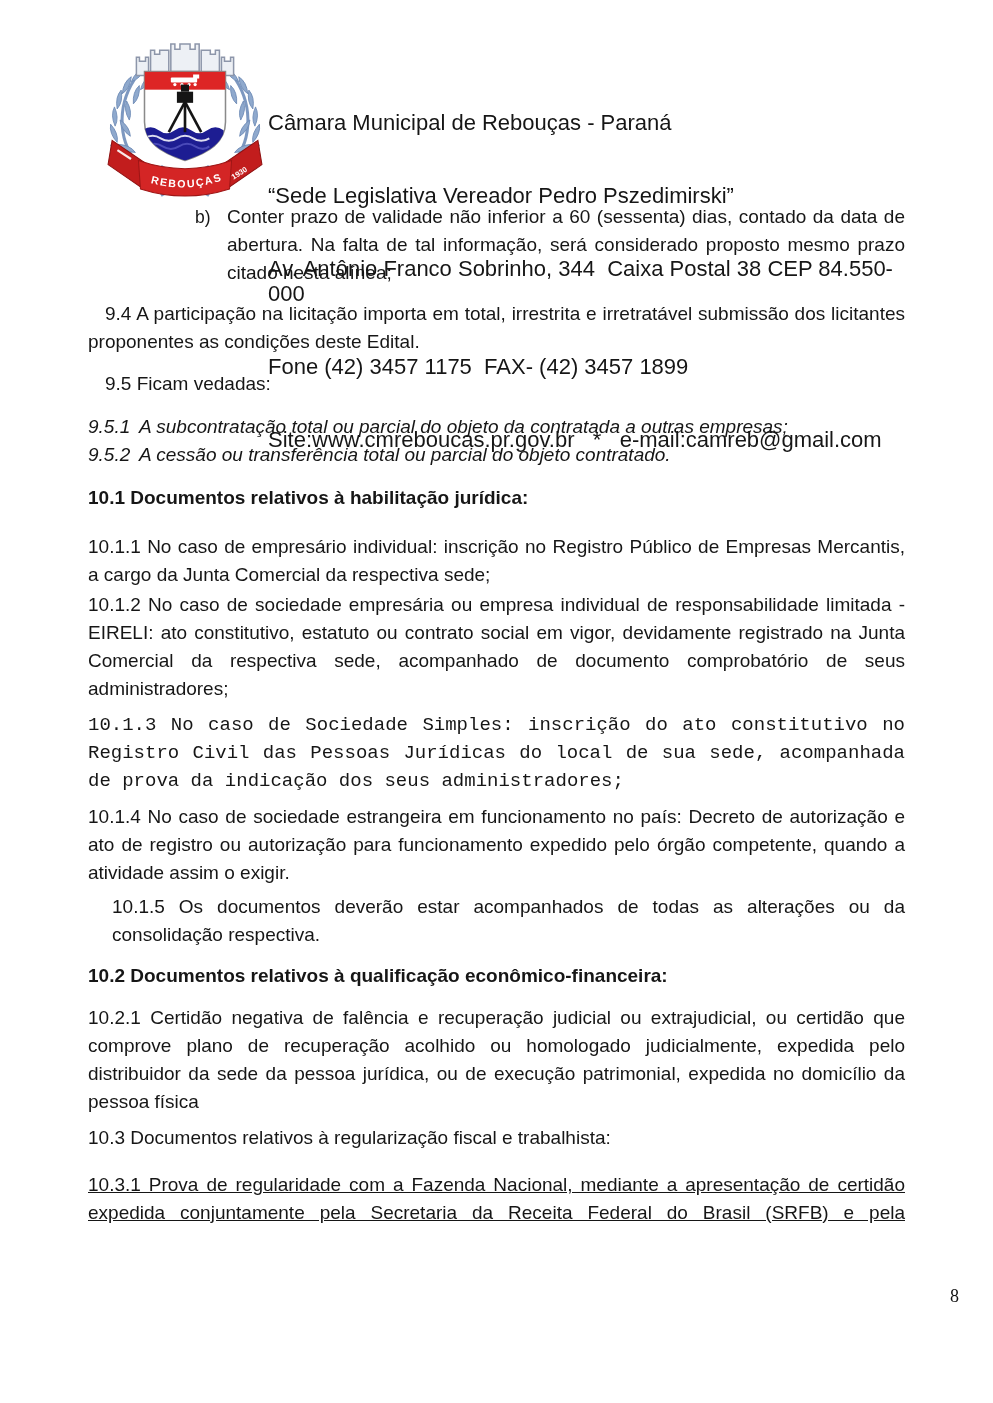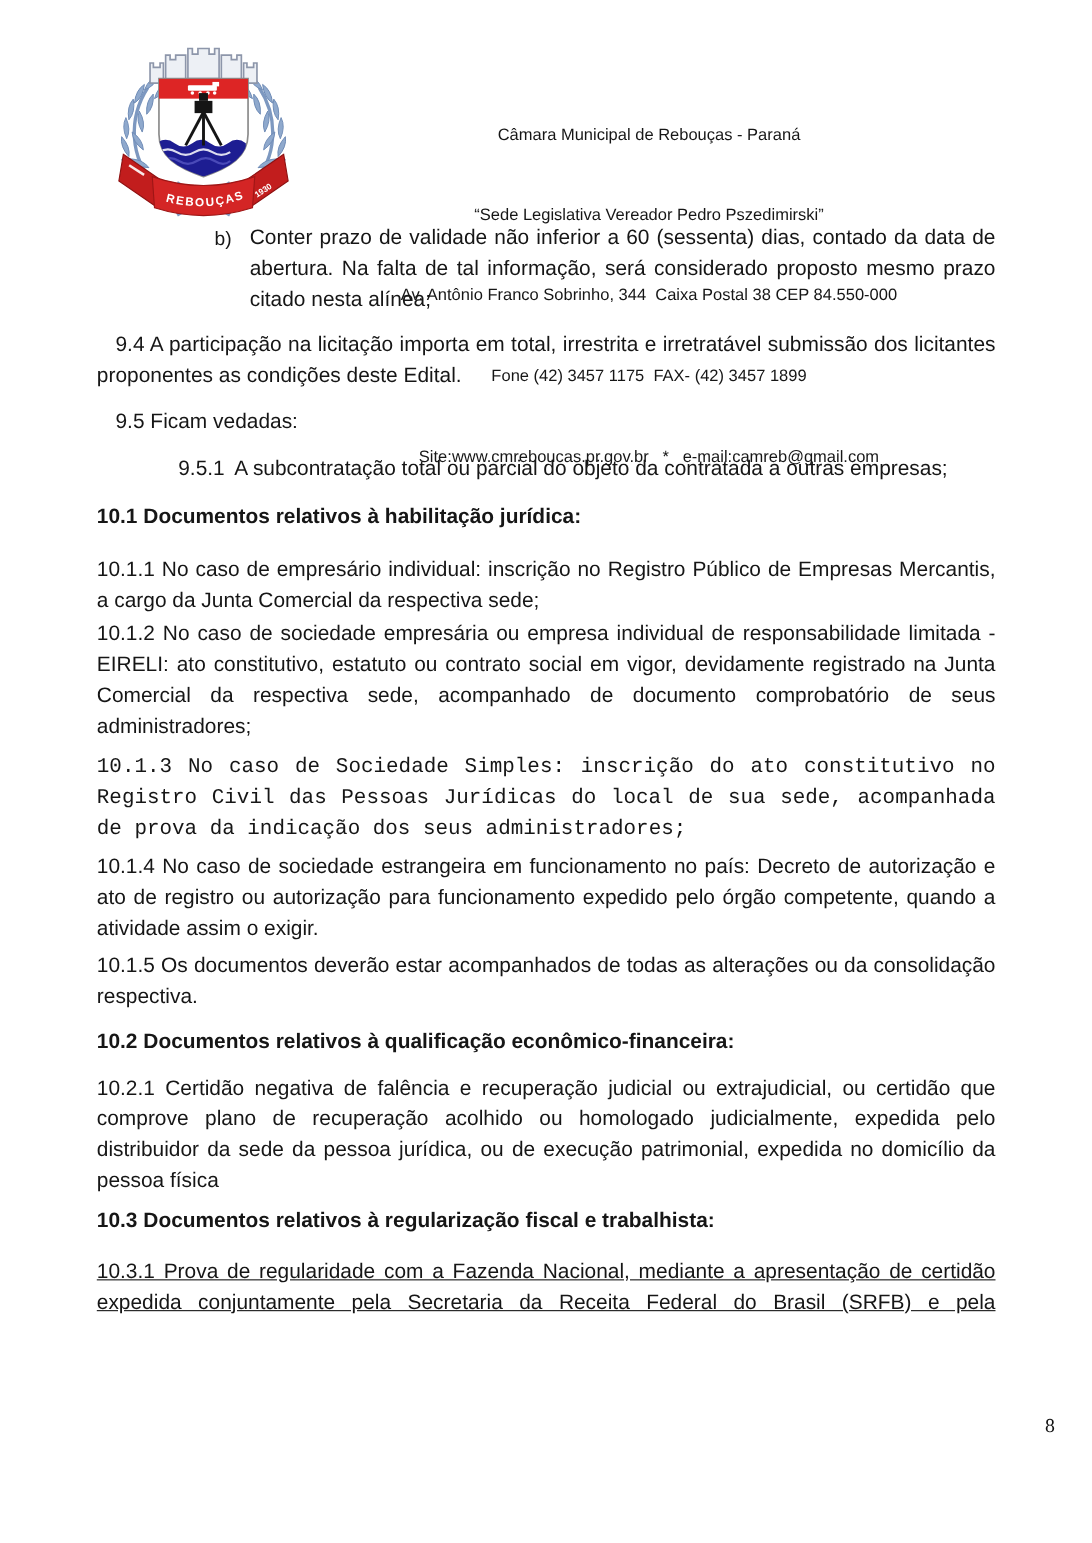--- a/index.html
+++ b/index.html
@@ -10,48 +10,48 @@
     font-family:"Liberation Sans", sans-serif;
     color:#161616;
     overflow:hidden;
     margin:0 auto;
   }
   
   .letterhead{position:absolute;top:0;left:0;right:0;height:202px;}
   .logo{position:absolute;left:104px;top:34px;width:162px;height:164px;}
   .header-text{
     position:absolute;left:268px;top:62px;width:644px;
-    text-align:center;font-size:15px;line-height:24.4px;
+    text-align:left;font-size:22px;line-height:24.4px;
     white-space:pre-wrap;
   }
   .header-text .line{display:block;}
   
   .content{
     position:absolute;left:88px;top:203px;width:817px;
     font-size:19px;line-height:28px;
   }
   .jus{text-align:justify;}
   .item-b{display:flex;margin-left:107px;}
   .item-b .marker{flex:none;width:32px;font-size:17.5px;}
   .item-b .text{flex:1;text-align:justify;}
   .p-9-4{margin-top:13px;text-indent:17px;}
   .p-9-5{margin-top:14px;text-indent:17px;}
-  .subitems{margin-top:15px;margin-left:74px;}
+  .subitems{margin-top:15px;font-style:italic;}
   .subitem{display:flex;}
   .subitem .marker{flex:none;width:51px;}
   .h-10{margin-top:16px;font-weight:bold;white-space:nowrap;letter-spacing:-0.2px;}
   .h-10-1{margin-top:15px;font-weight:bold;}
   .p-10-1-1{margin-top:21px;}
   .p-10-1-2{margin-top:2px;}
   .p-10-1-3{margin-top:8px;font-family:Liberation Mono, monospace;}
   .p-10-1-4{margin-top:8px;}
-  .p-10-1-5{margin-top:6px;}
+  .p-10-1-5{margin-top:6px;margin-left:24px;}
   .h-10-2{margin-top:13px;font-weight:bold;}
   .p-10-2-1{margin-top:14px;}
-  .h-10-3{margin-top:8px;font-weight:bold;}
+  .h-10-3{margin-top:8px;font-weight:normal;}
   .p-10-3-1{text-align-last:justify;text-decoration:underline;}
   .page-number{
     position:absolute;top:1286px;right:34px;
     font-family:"Liberation Serif", serif;font-size:18px;color:#111;
   }
 </style>
 </head>
 <body>
 
 <div class="page">
@@ -166,20 +166,24 @@
 
     <p class="p-9-4 jus" style="margin-bottom:0;">9.4 A participação na licitação importa em total, irrestrita e irretratável submissão dos licitantes proponentes as condições deste Edital.</p>
 
     <p class="p-9-5" style="margin-bottom:0;">9.5 Ficam vedadas:</p>
 
     <div class="subitems">
       <div class="subitem">
         <span class="marker">9.5.1</span>
         <span>A subcontratação total ou parcial do objeto da contratada a outras empresas;</span>
       </div>
+      <div class="subitem">
+        <span class="marker">9.5.2</span>
+        <span>A cessão ou transferência total ou parcial do objeto contratado.</span>
+      </div>
     </div>
 
 
     <div class="h-10-1">10.1 Documentos relativos à habilitação jurídica:</div>
 
     <p class="p-10-1-1 jus" style="margin-bottom:0;">10.1.1 No caso de empresário individual: inscrição no Registro Público de Empresas Mercantis, a cargo da Junta Comercial da respectiva sede;</p>
     <p class="p-10-1-2 jus" style="margin-bottom:0;">10.1.2 No caso de sociedade empresária ou empresa individual de responsabilidade limitada - EIRELI: ato constitutivo, estatuto ou contrato social em vigor, devidamente registrado na Junta Comercial da respectiva sede, acompanhado de documento comprobatório de seus administradores;</p>
     <p class="p-10-1-3 jus" style="margin-bottom:0;">10.1.3 No caso de Sociedade Simples: inscrição do ato constitutivo no Registro Civil das Pessoas Jurídicas do local de sua sede, acompanhada de prova da indicação dos seus administradores;</p>
     <p class="p-10-1-4 jus" style="margin-bottom:0;">10.1.4 No caso de sociedade estrangeira em funcionamento no país: Decreto de autorização e ato de registro ou autorização para funcionamento expedido pelo órgão competente, quando a atividade assim o exigir.</p>
     <p class="p-10-1-5 jus" style="margin-bottom:0;">10.1.5 Os documentos deverão estar acompanhados de todas as alterações ou da consolidação respectiva.</p>

